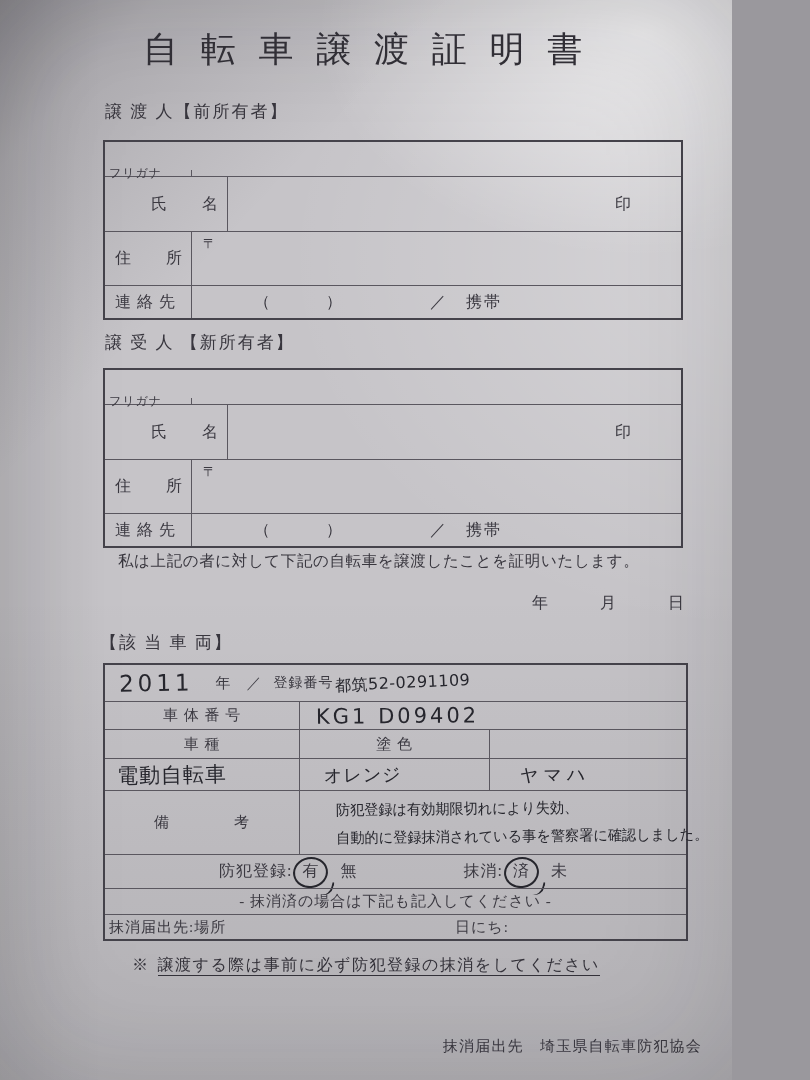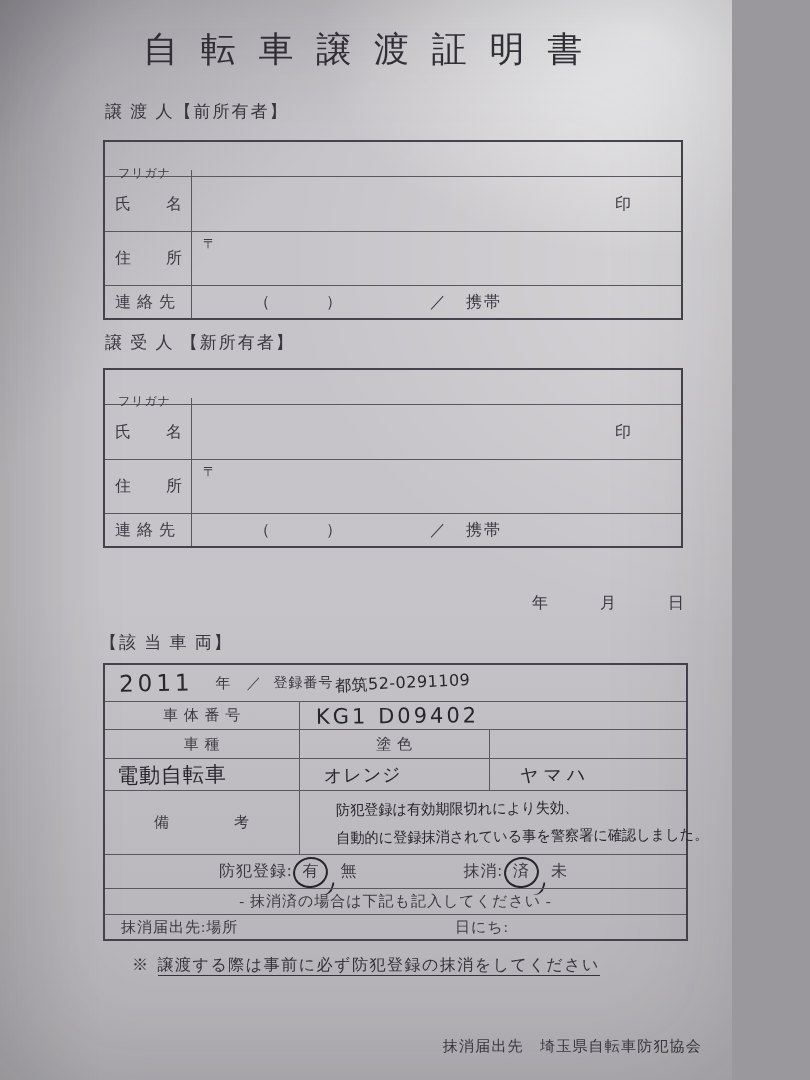--- a/index.html
+++ b/index.html
@@ -26,22 +26,22 @@
   .sec-h{font-size:17px;letter-spacing:2px;font-weight:500;color:#38363e;}
 
   
   .ptable{left:103px;width:580px;border:2px solid var(--line);box-sizing:border-box;}
   .prow{display:flex;border-top:1px solid var(--line2);box-sizing:border-box;}
   .prow:first-child{border-top:none;}
   .plbl{flex:0 0 87px;border-right:1px solid var(--line2);display:flex;align-items:center;
     padding-left:10px;font-size:16px;letter-spacing:1px;box-sizing:border-box;}
   .pval{flex:1;position:relative;}
   .r-furigana{height:34px;}
-  .r-furigana .plbl{font-size:12px;letter-spacing:1px;padding-left:13px;margin-top:28px;}
-  .r-name{height:55px;}
+  .r-furigana .plbl{font-size:12px;letter-spacing:1px;padding-left:4px;margin-top:28px;}
+  .r-name{height:55px;padding-left:36px;}
   .r-address{height:54px;}
   .r-contact{height:33px;}
   .seal{position:absolute;right:50px;top:50%;transform:translateY(-50%);font-size:16px;}
   .postal{position:absolute;left:11px;top:3px;font-size:13px;}
   .contact-line{display:flex;align-items:center;height:100%;font-size:16px;}
   .paren{margin-left:62px;letter-spacing:2px;}
   .mobile{margin-left:86px;letter-spacing:2px;}
 
   
   .statement{left:118px;top:551px;font-size:15.5px;letter-spacing:.6px;color:#38363e;}
@@ -83,21 +83,21 @@
   .sec-line{display:flex;align-items:center;width:100%;font-size:16px;letter-spacing:1px;}
   .sec-lbl{margin-left:114px;}
   .circled{position:relative;display:inline-block;margin-left:7px;padding:0 3px;}
   .circled::before{content:"";position:absolute;inset:-4px -6px -6px -6px;
     border:2.2px solid var(--ink);border-radius:50%;transform:rotate(-10deg);}
   .circled::after{content:"";position:absolute;right:-11px;bottom:-14px;width:8px;height:15px;
     border-right:2.2px solid var(--ink);border-radius:0 0 14px 0;transform:rotate(14deg);}
   .after-circle{margin-left:18px;}
   .erase-lbl{margin-left:106px;}
   .note-line{width:100%;text-align:center;font-size:15px;letter-spacing:1px;align-self:center;}
-  .report-place{margin-left:16px;font-size:15px;letter-spacing:1px;}
+  .report-place{margin-left:4px;font-size:15px;letter-spacing:1px;}
   .report-date{position:absolute;left:350px;font-size:15px;letter-spacing:1px;}
 
   
   .foot-note{left:0;right:0;top:955px;text-align:center;font-size:16px;letter-spacing:1.5px;color:#34323a;}
   .foot-note .u{border-bottom:1.6px solid #34323a;padding-bottom:2px;}
   .foot-note .mark{margin-right:8px;}
   .org{right:30px;top:1037px;font-size:15px;letter-spacing:1.2px;color:#3b3941;}
 </style>
 </head>
 <body>
@@ -159,20 +159,21 @@
       <div class="plbl">連 絡 先</div>
       <div class="pval">
         <div class="contact-line">
           <span class="paren">（　　　）</span>
           <span class="mobile">／　携帯</span>
         </div>
       </div>
     </div>
   </div>
 
+  <div class="abs statement">私は上記の者に対して下記の自転車を譲渡したことを証明いたします。</div>
   <div class="abs dateline">
     <span>年</span>
     <span>月</span>
     <span>日</span>
   </div>
 
   <div class="abs sec-h" style="left:100px;top:631px;">【該 当 車 両】</div>
 
   <div class="abs vtable">
     <div class="vrow r-reg">

